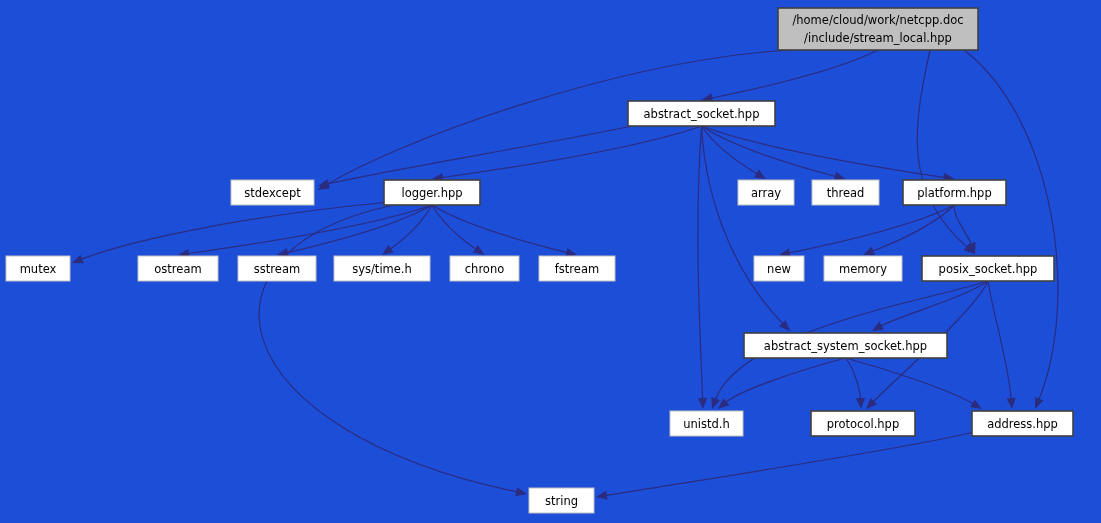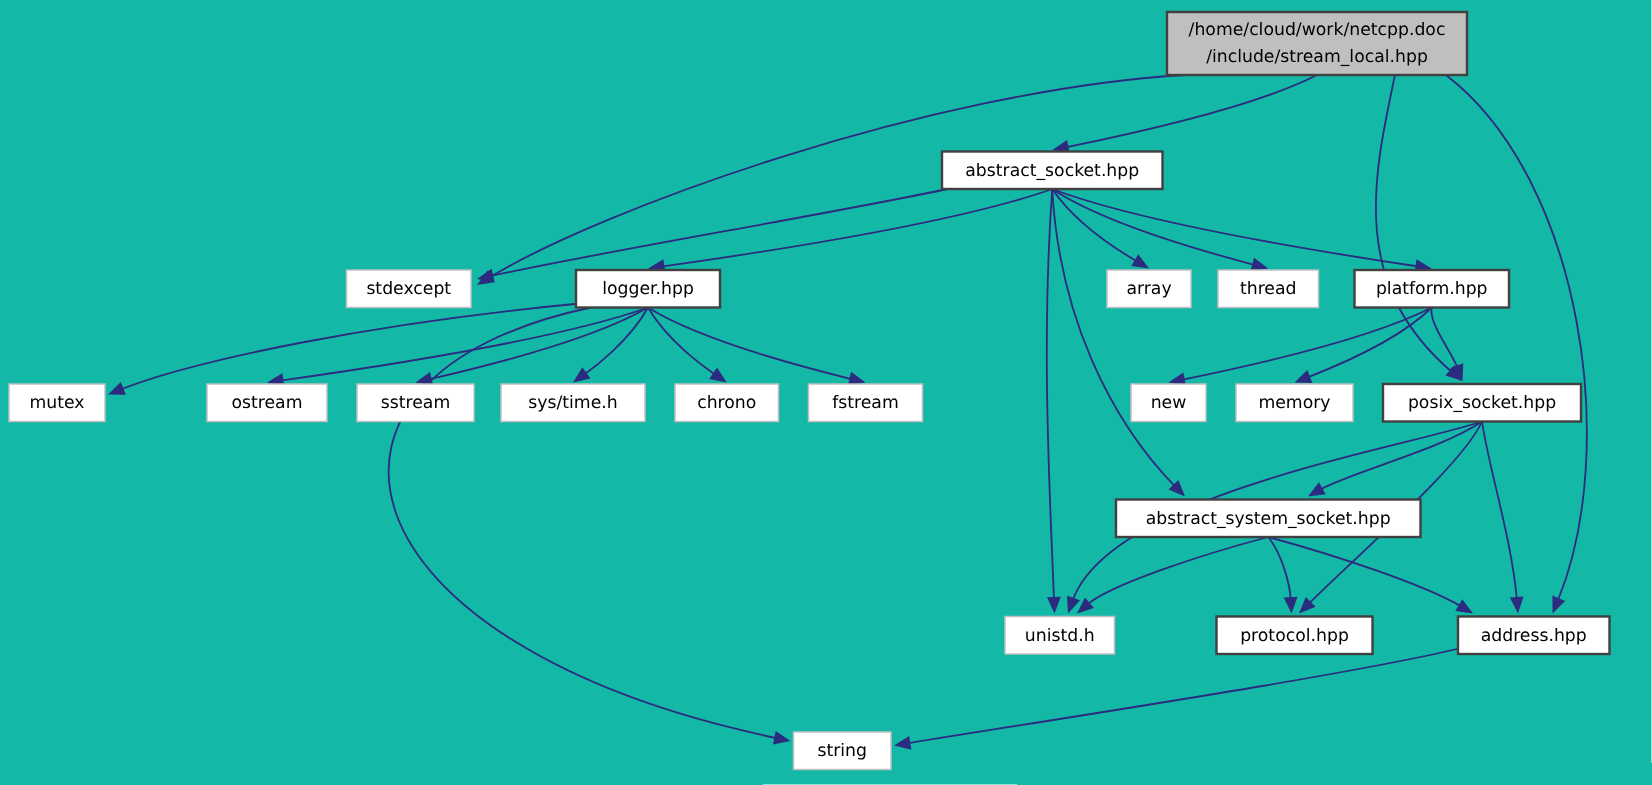--- a/index.html
+++ b/index.html
@@ -8,21 +8,21 @@
     background: #ffffff;
   }
   body {
     font-family: "DejaVu Sans", sans-serif;
   }
   #graph-wrap {
     position: relative;
     width: 1101px;
     height: 523px;
     overflow: hidden;
-    background: #14b8a6;
+    background: #1d4ed8;
   }
   svg#dep-graph {
     display: block;
     width: 1101px;
     height: 523px;
   }
   .node-box {
     fill: #ffffff;
     stroke: #c0c0c0;
     stroke-width: 1;

